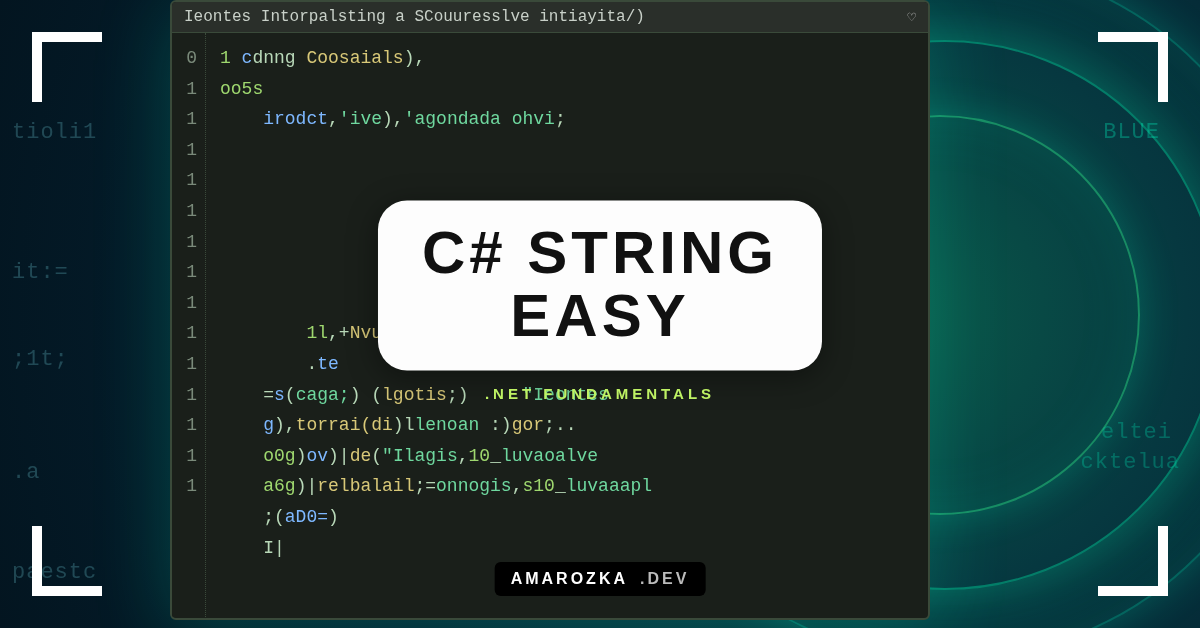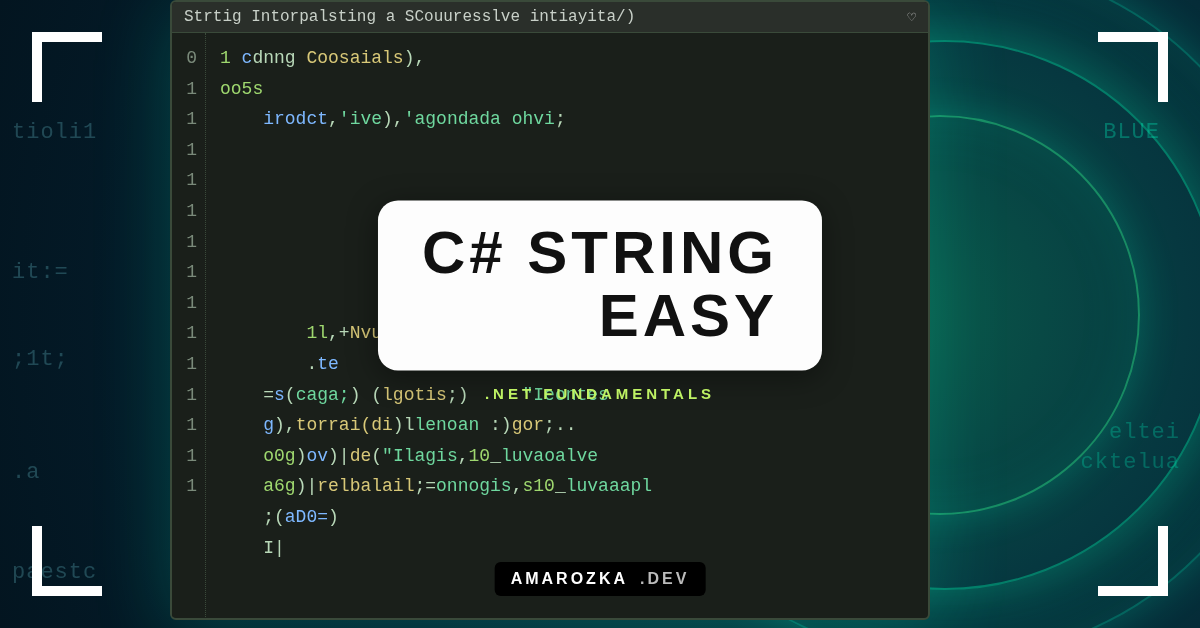--- a/index.html
+++ b/index.html
@@ -93,25 +93,24 @@
   .br { bottom: 32px; right: 32px; border-left: none; border-top: none; }
   .title-wrap {
     position: absolute;
     left: 50%;
     top: 48%;
     transform: translate(-50%, -50%);
     text-align: center;
   }
   .title-card {
     background: #fdfdfd;
-    border-radius: 20px;
+    border-radius: 29px;
     padding: 20px 44px 24px;
     display: inline-block;
     box-shadow: 0 6px 30px rgba(0,0,0,0.4);
-    text-align: right;
   }
   .title-text {
     font-family: 'Arial Black', 'Arial', sans-serif;
     font-weight: 900;
     font-size: 60px;
     letter-spacing: 4px;
     line-height: 1.05;
     color: #111;
   }
   .subtitle {
@@ -148,26 +147,26 @@
 <div class="ring ring1"></div>
 <div class="ring ring2"></div>
 <div class="ring ring3"></div>
 
 <div class="decotext" style="left:12px; top:120px;">tioli1</div>
 <div class="decotext" style="left:12px; top:260px;">it:=</div>
 <div class="decotext" style="left:12px; top:347px;font-family:Liberation Mono, monospace;">;1t;</div>
 <div class="decotext" style="left:12px; top:460px;">.a</div>
 <div class="decotext" style="left:12px; top:560px;">paestc</div>
 <div class="decotext" style="right:40px; top:120px; color:rgba(0,255,200,0.3);">BLUE</div>
-<div class="decotext" style="right:20px; top:420px; color:rgba(0,255,200,0.25);">eltei</div>
+<div class="decotext" style="right:28px; top:420px; color:rgba(0,255,200,0.25);">eltei</div>
 <div class="decotext" style="right:20px; top:450px; color:rgba(0,255,200,0.25);">cktelua</div>
 
 <div class="editor">
   <div class="editor-title">
-    <span>Strtig Intorpalsting  a SCouuresslve intiayita/)</span>
+    <span>Ieontes Intorpalsting  a SCouuresslve intiayita/)</span>
     <span class="heart-icon">♡</span>
   </div>
   <div class="editor-body">
     <div class="gutter" id="gutter">
         <div>0</div>
         <div>1</div>
         <div>1</div>
         <div>1</div>
         <div></div>
         <div>1</div>

